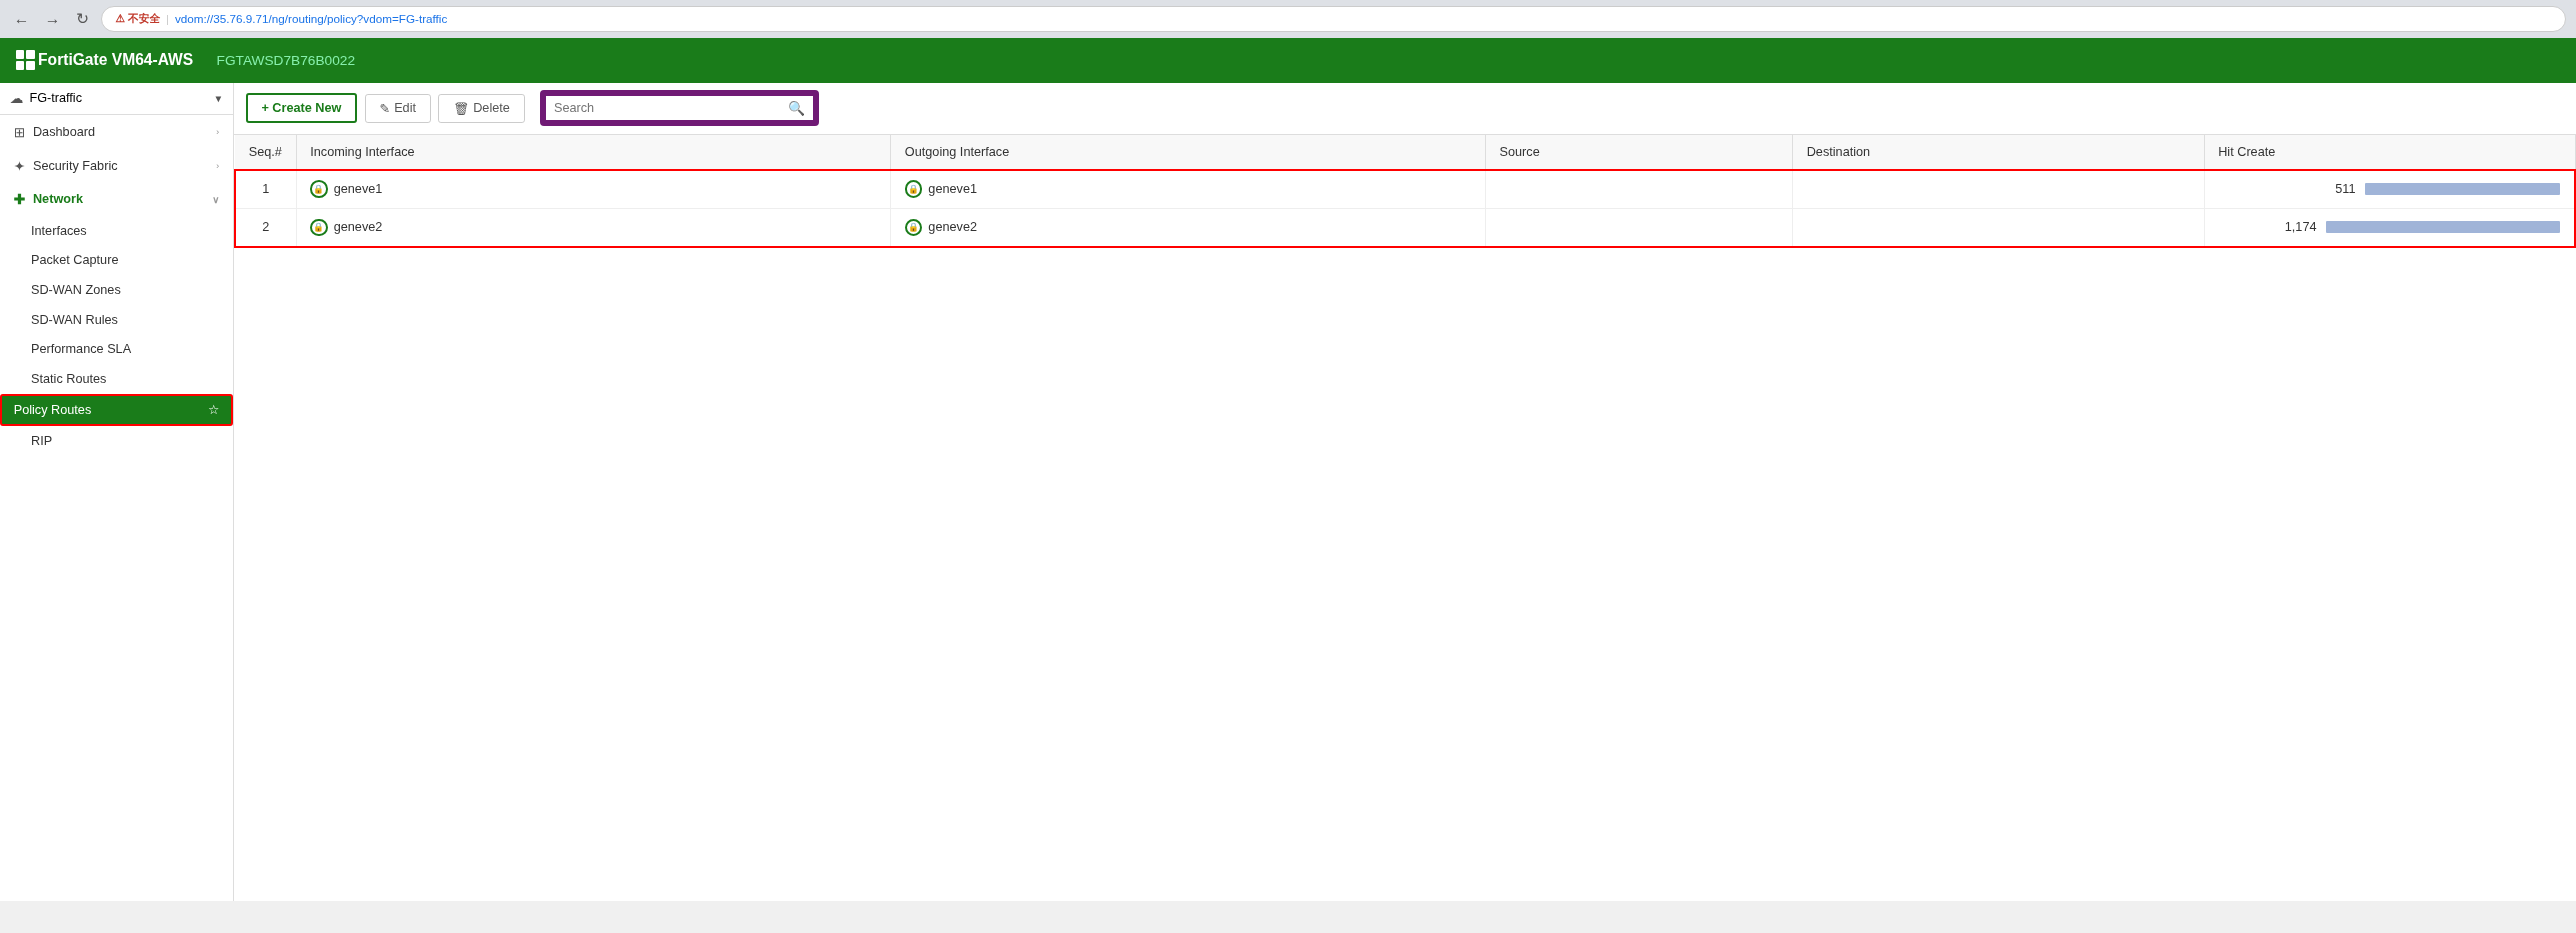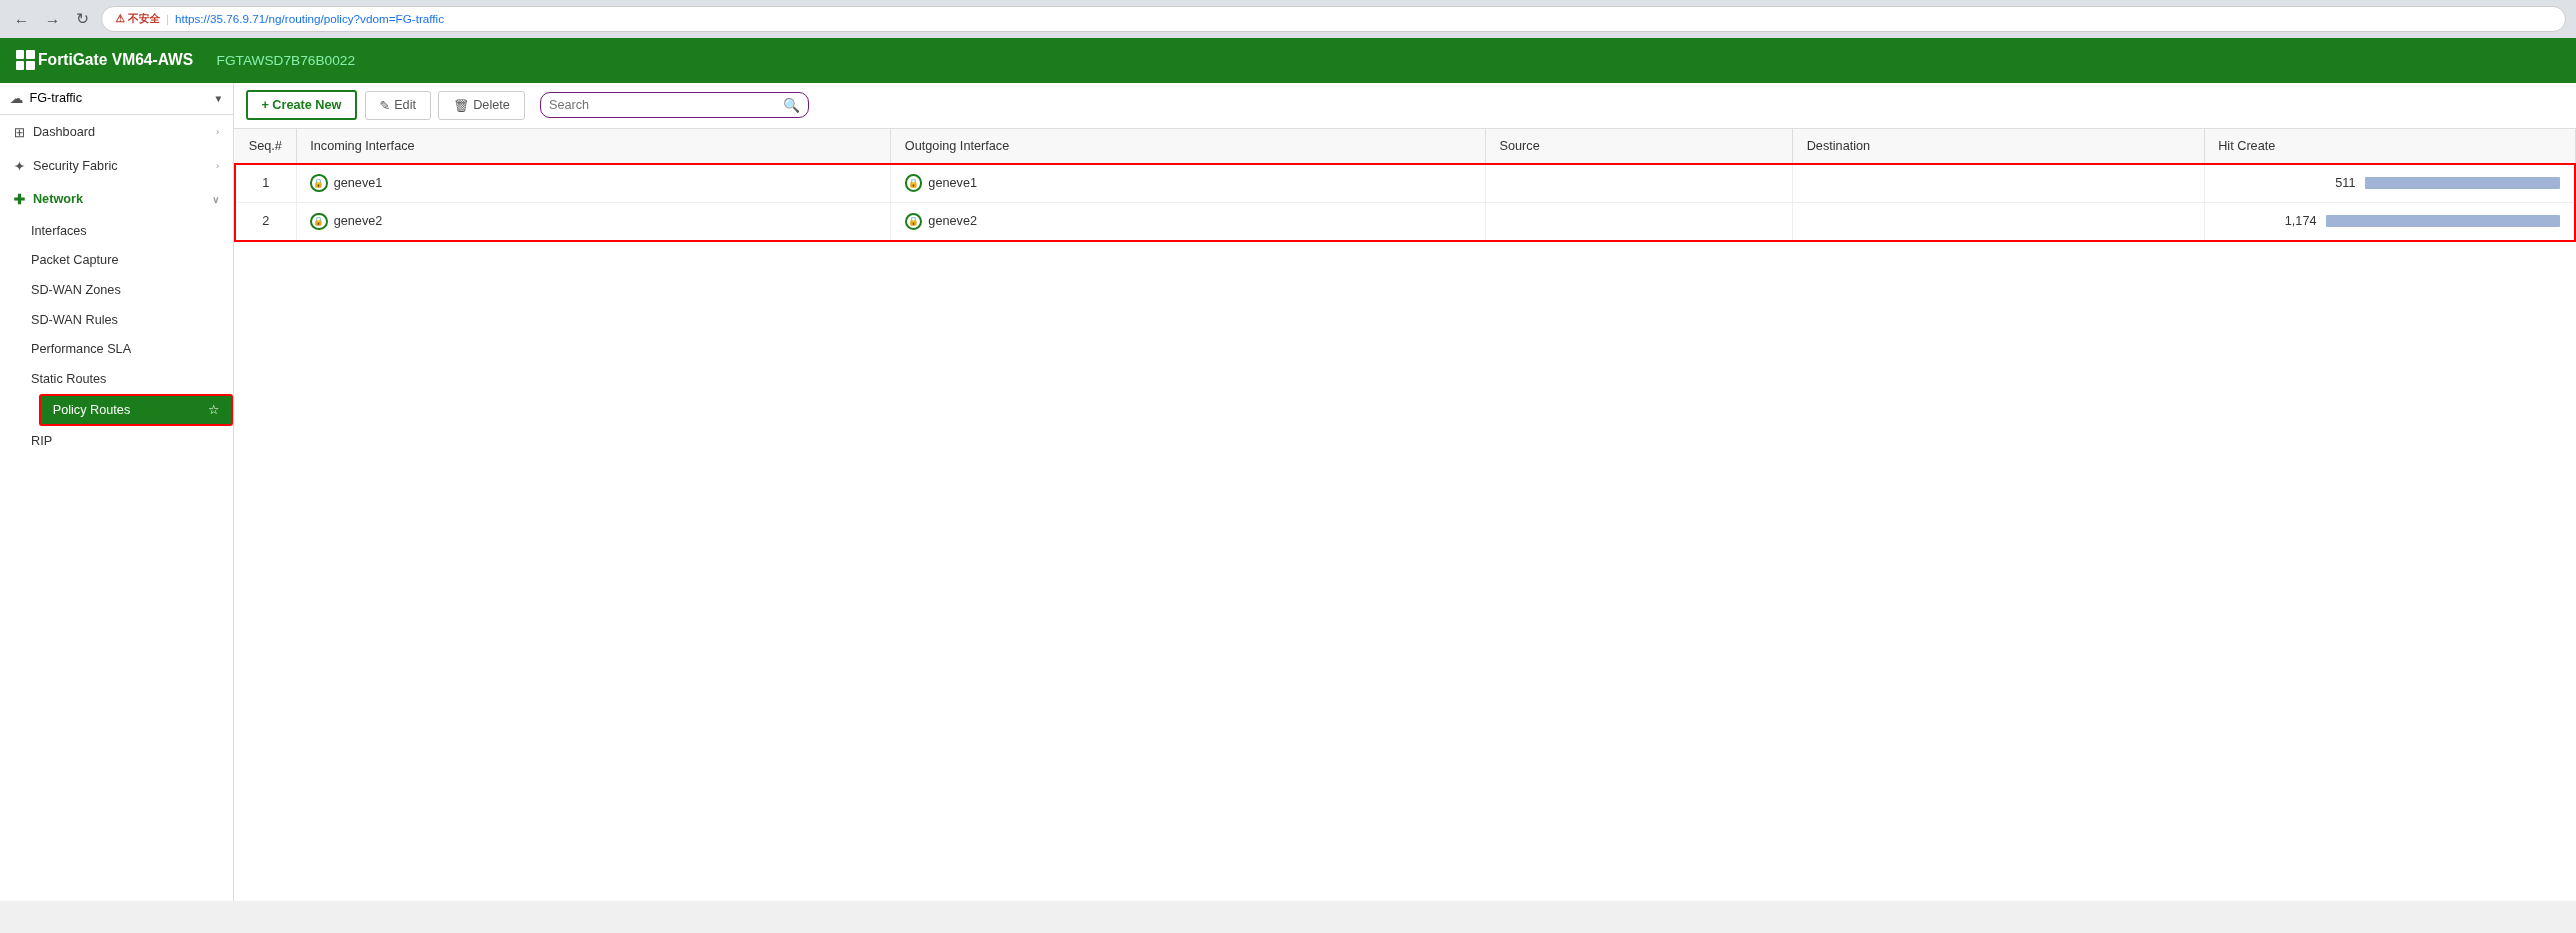--- a/index.html
+++ b/index.html
@@ -41,31 +41,31 @@
     .vdom-arrow { color: #555; font-size: 9.8px; }
 
     .sidebar-item { display: flex; align-items: center; padding: 8.8px 13.7px; cursor: pointer; font-size: 12.7px; color: #333; }
     .sidebar-item .icon { margin-right: 7.8px; font-size: 13.7px; color: #555; }
     .sidebar-item .arrow { margin-left: auto; font-size: 9.8px; color: #999; }
     .sidebar-item.green-text { color: #1a7c1a; font-weight: bold; }
     .sidebar-item.green-text .icon { color: #1a7c1a; }
 
     .sidebar-sub-item { padding: 7.8px 13.7px 7.8px 31px; cursor: pointer; font-size: 12.7px; color: #333; }
 
-    .red-outline-item { border: 2px solid red; border-radius: 2.9px; background: #1a7c1a; color: white; display: flex; align-items: center; padding: 6.8px 11.7px; cursor: pointer; font-size: 12.7px; margin-left: 39px; }
+    .red-outline-item { border: 2px solid red; border-radius: 2.9px; background: #1a7c1a; color: white; display: flex; align-items: center; padding: 6.8px 11.7px; cursor: pointer; font-size: 12.7px; }
     .red-outline-item .star { margin-left: auto; color: white; }
 
     
     .content { flex: 1; background: #5eead4; display: flex; flex-direction: column; overflow: hidden; justify-content: center; }
 
     
     .toolbar { background: white; padding: 7.8px 11.7px; display: flex; align-items: center; gap: 7.8px; border-bottom: 1px solid #ddd; }
     .btn-create { background: white; border: 2px solid #1a7c1a; color: #1a7c1a; padding: 5.9px 13.7px; border-radius: 2.9px; cursor: pointer; font-size: 12.7px; display: flex; align-items: center; gap: 3.9px; font-weight: bold; }
     .btn-action { background: white; border: 1px solid #ccc; color: #555; padding: 5.9px 13.7px; border-radius: 2.9px; cursor: pointer; font-size: 12.7px; display: flex; align-items: center; gap: 3.9px; }
-    .search-box { display: flex; align-items: center; border: 1px solid #701a75; border-radius: 10px; background: white; padding: 3.9px 7.8px; margin-left: 7.8px; }
+    .search-box { display: flex; align-items: center; border: 6px solid #701a75; border-radius: 4px; background: white; padding: 3.9px 7.8px; margin-left: 7.8px; }
     .search-input { border: none; outline: none; font-size: 12.7px; width: 234px; background: transparent; }
     .search-btn { background: none; border: none; cursor: pointer; color: #555; font-size: 13.7px; }
 
     
     .table-container { flex: 1; overflow: auto; padding: 0; background: white; margin: 0; }
     table { width: 100%; border-collapse: collapse; }
     th { background: #f8f8f8; border-bottom: 1px solid #ddd; border-right: 1px solid #ddd; padding: 9.8px 13.7px; text-align: left; font-size: 12.7px; color: #333; font-weight: normal; white-space: nowrap; }
     td { border-bottom: 1px solid #eee; border-right: 1px solid #eee; padding: 9.8px 13.7px; font-size: 12.7px; color: #333; }
 
     .seq-col { width: 59px; text-align: center; }
@@ -84,21 +84,21 @@
 <body>
 
 <div class="browser-chrome">
   <div class="address-bar-row">
     <button class="nav-btn">←</button>
     <button class="nav-btn">→</button>
     <button class="nav-btn">↻</button>
     <div class="address-bar">
       <span class="address-warning">⚠ 不安全</span>
       <span class="address-separator">|</span>
-      <span class="address-url">https://35.76.9.71/ng/routing/policy?vdom=FG-traffic</span>
+      <span class="address-url">vdom://35.76.9.71/ng/routing/policy?vdom=FG-traffic</span>
     </div>
   </div>
 </div>
 
 <div class="app-container">
 
   <div class="header">
     <div class="header-logo">
       <div class="logo-grid">
         <div class="logo-cell"></div>

